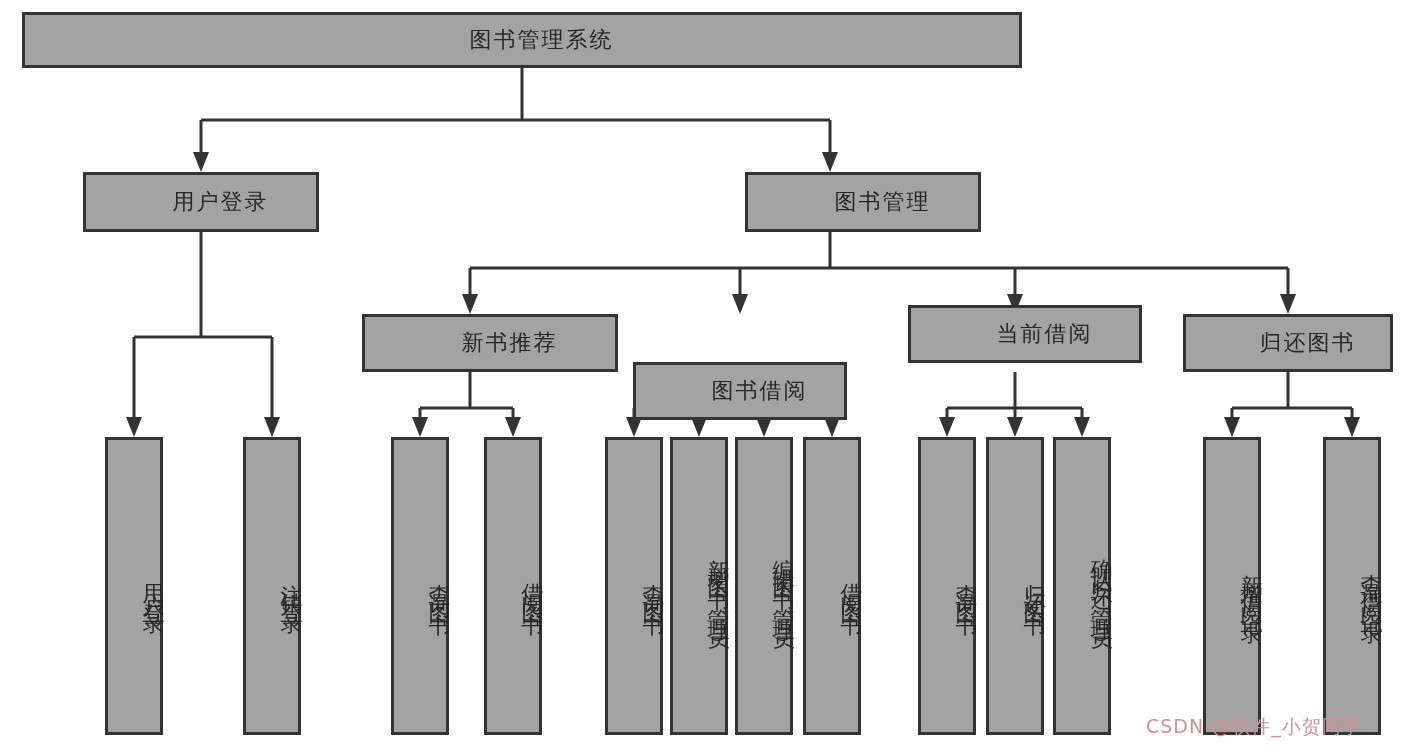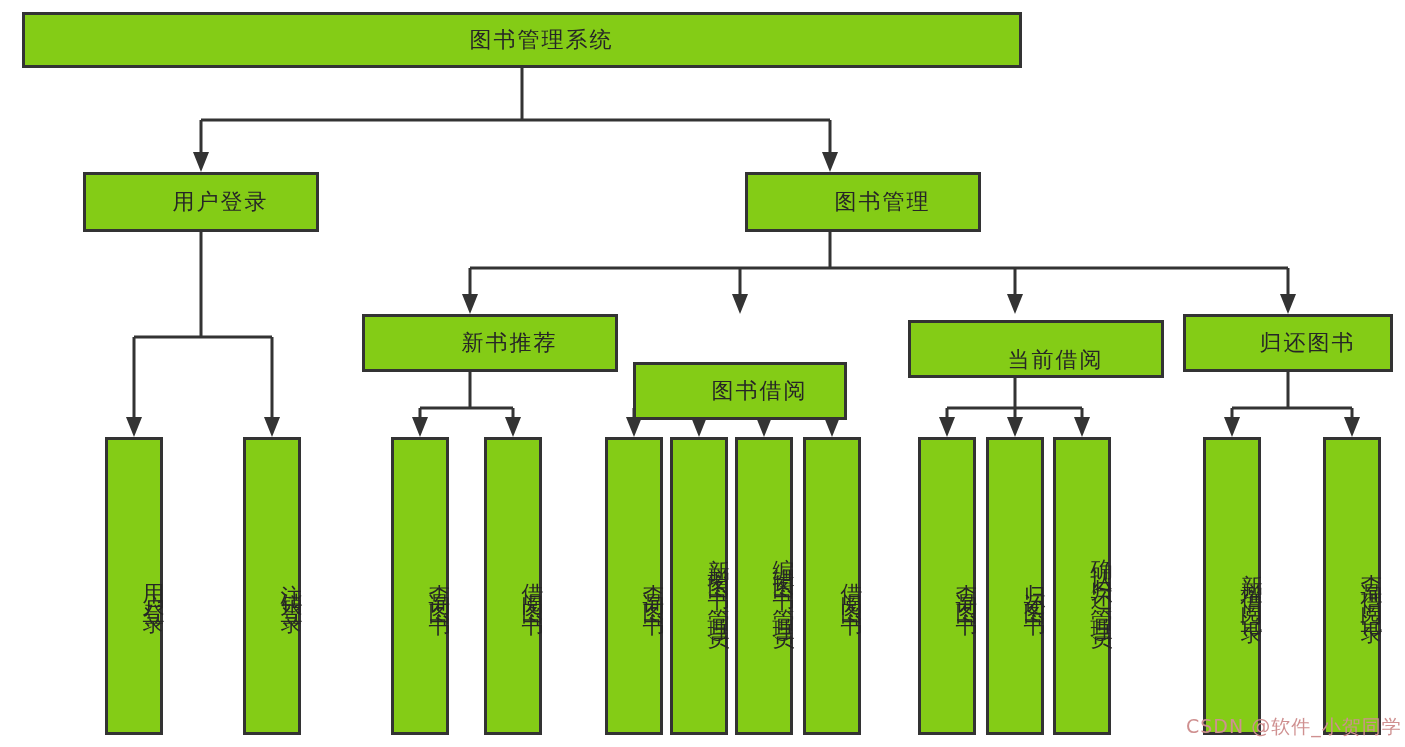--- a/index.html
+++ b/index.html
@@ -4,32 +4,32 @@
 <style>
   html,body { margin:0; padding:0; background:#ffffff; }
   .stage {
     position:relative; width:1405px; height:747px;
     background:#ffffff; overflow:hidden;
     font-family:"DejaVu Sans","Liberation Sans",sans-serif;
   }
   .wires { position:absolute; left:0; top:0; width:1405px; height:747px; }
   .box {
     position:absolute; box-sizing:border-box;
-    border:3px solid #333333; background:#84cc16;
+    border:3px solid #333333; background:#a3a3a3;
     display:flex; align-items:center; justify-content:center;
     color:#262626;
     padding-left:39px;
   }
   .box.h span { font-size:22px; letter-spacing:2px; white-space:nowrap; }
   .box.v span {
     writing-mode:vertical-rl; text-orientation:mixed;
     font-size:22px; line-height:1; letter-spacing:10px;
   }
   .watermark {
-    position:absolute; left:1186px; top:714px;
+    position:absolute; left:1146px; top:714px;
     font-size:19px; color:#cf9090; white-space:nowrap;
     letter-spacing:1px;
   }
 </style>
 </head>
 <body>
 
 <div class="stage">
 
   <svg class="wires" viewBox="0 0 1405 747" xmlns="http://www.w3.org/2000/svg">
@@ -82,21 +82,21 @@
   <div class="box h" style="left:712px; top:172px; width:236px; height:60px;margin-left:33px;">
     <span>图书管理</span>
   </div>
 
   <div class="box h" style="left:362px; top:314px; width:256px; height:58px;">
     <span>新书推荐</span>
   </div>
   <div class="box h" style="left:633px; top:314px; width:214px; height:58px;margin-top:48px;">
     <span>图书借阅</span>
   </div>
-  <div class="box h" style="left:908px; top:320px; width:256px; height:58px;align-items:flex-end;">
+  <div class="box h" style="left:908px; top:305px; width:234px; height:58px;">
     <span>当前借阅</span>
   </div>
   <div class="box h" style="left:1183px; top:314px; width:210px; height:58px;">
     <span>归还图书</span>
   </div>
 
   <div class="box v" style="left:105px; top:437px; width:58px; height:298px;">
     <span>用户登录</span>
   </div>
   <div class="box v" style="left:243px; top:437px; width:58px; height:298px;">

